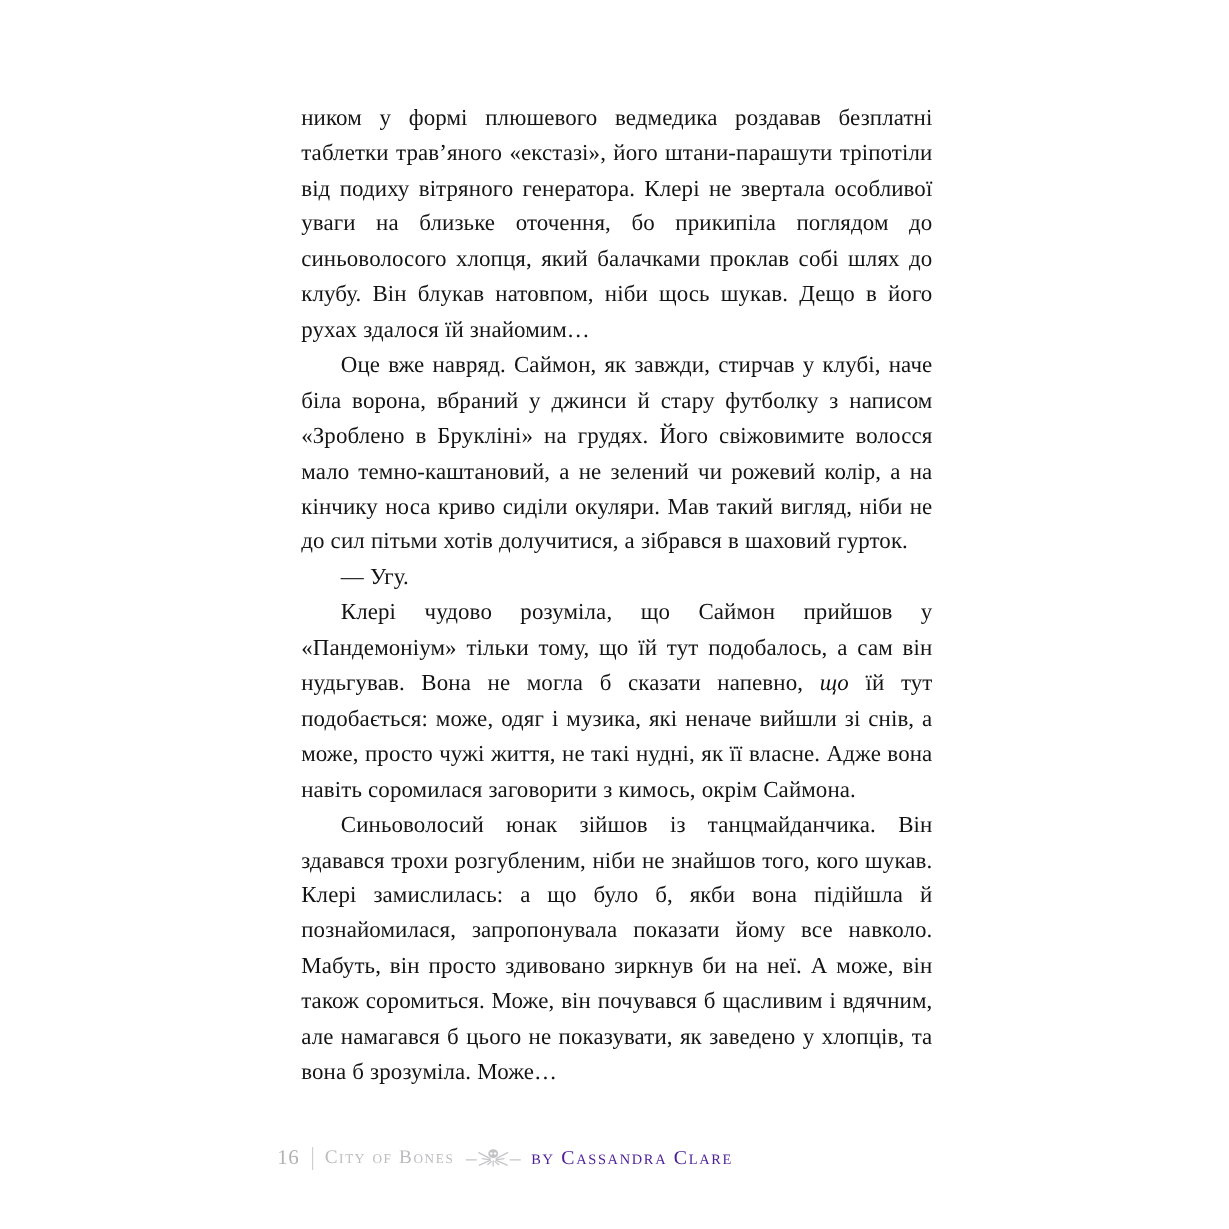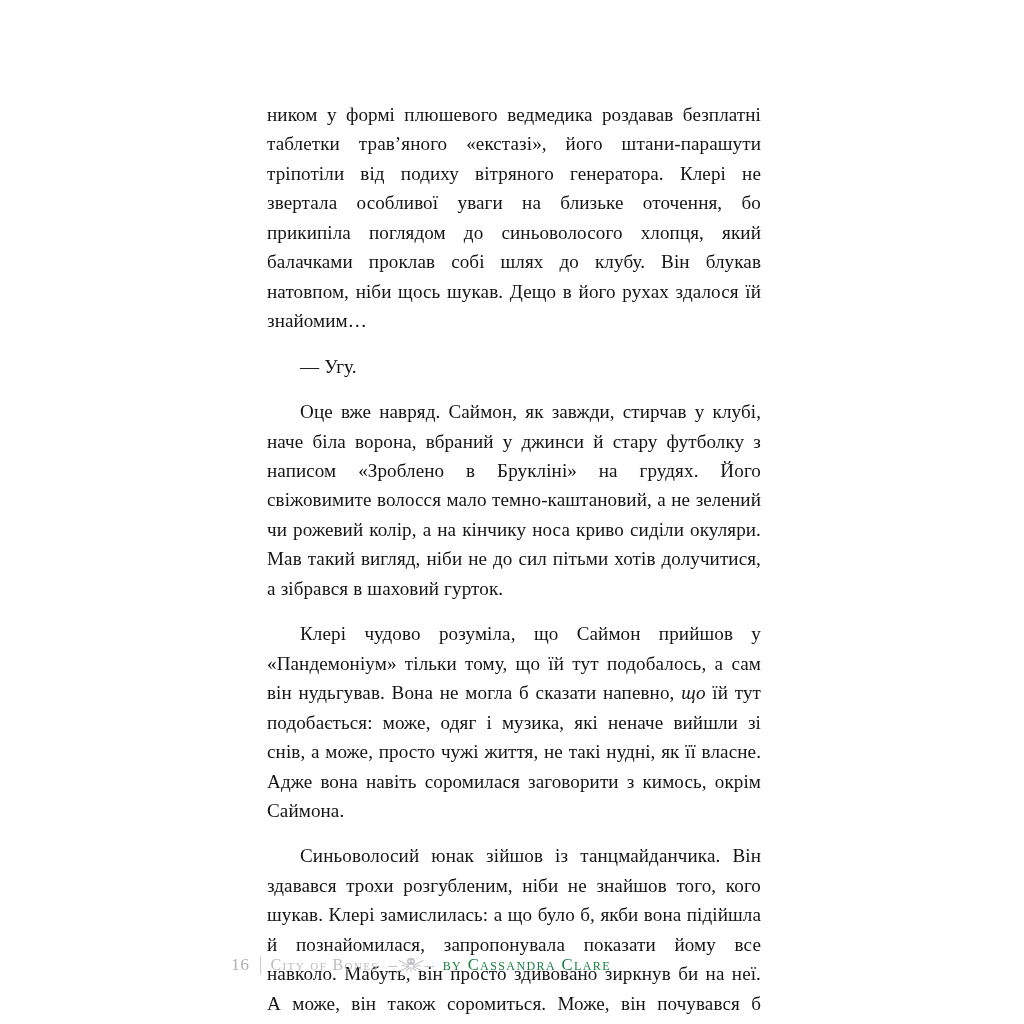--- a/index.html
+++ b/index.html
@@ -24,21 +24,21 @@
   }
 
   .text-block {
     position: absolute;
     left: 251px;
     top: 84px;
     width: 526px;
   }
 
   p.para {
-    margin: 16px;
+    margin: 0;
     font-size: 19.1px;
     line-height: 29.45px;
     text-align: justify;
     text-indent: 33px;
     -webkit-hyphens: none;
     hyphens: none;
     word-spacing: 0.01em;
     letter-spacing: 0.005em;
     color: #141414;
   }
@@ -90,33 +90,33 @@
     position: relative;
     top: 0px;
   }
   .footer .ornament svg {
     display: block;
   }
   .footer .byline {
     font-variant: small-caps;
     letter-spacing: 0.085em;
     font-size: 16.5px;
-    color: #15803d;
+    color: #4c1d95;
     white-space: nowrap;
   }
 </style>
 </head>
 <body>
 
 <div class="page">
 
   <div class="text-block">
     <p class="para cont">ником у формі плюшевого ведмедика роздавав безплатні таблетки трав’яного «екстазі», його штани-парашути тріпотіли від подиху вітряного генератора. Клері не звертала особливої уваги на близьке оточення, бо прикипіла поглядом до синьоволосого хлопця, який балачками проклав собі шлях до клубу. Він блукав натовпом, ніби щось шукав. Дещо в його рухах здалося їй знайомим…</p>
+    <p class="para">Оце вже навряд. Саймон, як завжди, стирчав у клубі, наче біла ворона, вбраний у джинси й стару футболку з написом «Зроблено в Брукліні» на грудях. Його свіжовимите волосся мало темно-каштановий, а не зелений чи рожевий колір, а на кінчику носа криво сиділи окуляри. Мав такий вигляд, ніби не до сил пітьми хотів долучитися, а зібрався в шаховий гурток.</p>
     <p class="para">— Угу.</p>
-    <p class="para">Оце вже навряд. Саймон, як завжди, стирчав у клубі, наче біла ворона, вбраний у джинси й стару футболку з написом «Зроблено в Брукліні» на грудях. Його свіжовимите волосся мало темно-каштановий, а не зелений чи рожевий колір, а на кінчику носа криво сиділи окуляри. Мав такий вигляд, ніби не до сил пітьми хотів долучитися, а зібрався в шаховий гурток.</p>
     <p class="para"><span>Клері чудово розуміла, що Саймон прийшов у «Пандемоніум» тільки тому, що їй тут подобалось, а сам він нудьгував. Вона не могла б сказати напевно, </span><em>що</em><span> їй тут подобається: може, одяг і музика, які неначе вийшли зі снів, а може, просто чужі життя, не такі нудні, як її власне. Адже вона навіть соромилася заговорити з кимось, окрім Саймона.</span></p>
     <p class="para">Синьоволосий юнак зійшов із танцмайданчика. Він здавався трохи розгубленим, ніби не знайшов того, кого шукав. Клері замислилась: а що було б, якби вона підійшла й познайомилася, запропонувала показати йому все навколо. Мабуть, він просто здивовано зиркнув би на неї. А може, він також соромиться. Може, він почувався б щасливим і вдячним, але намагався б цього не показувати, як заведено у хлопців, та вона б зрозуміла. Може…</p>
   </div>
 
   <div class="footer">
     <span class="folio">16</span>
     <span class="rule"></span>
     <span class="runhead">City of Bones</span>
     <span class="ornament">
       <svg width="46" height="18" viewBox="0 0 46 18" aria-hidden="true">

